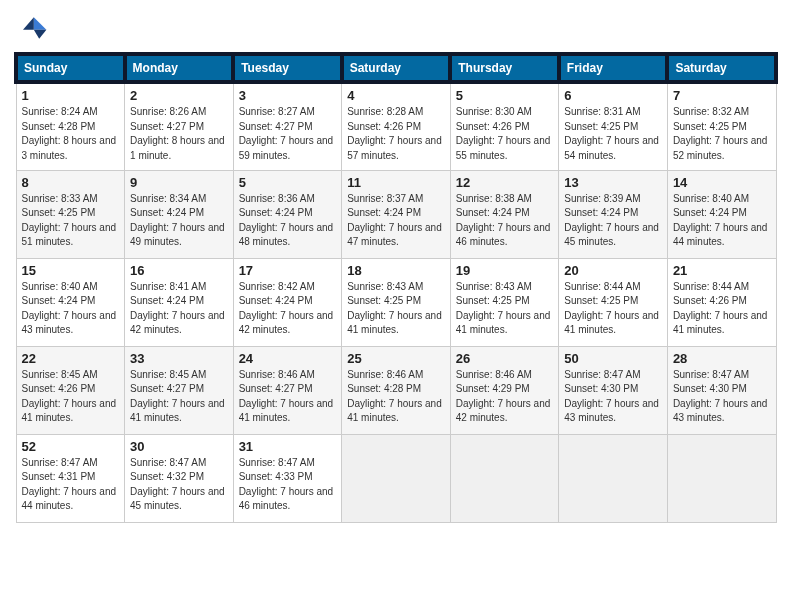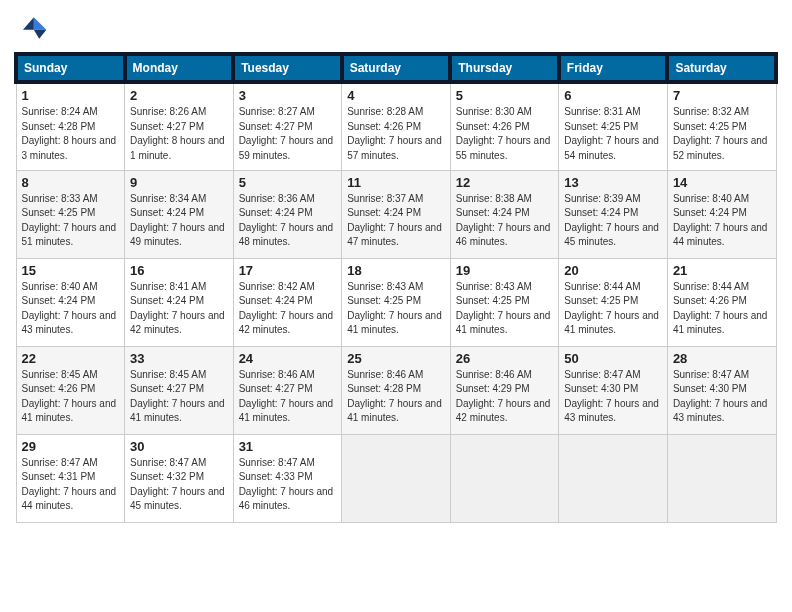--- a/index.html
+++ b/index.html
@@ -248,21 +248,21 @@
             <span class="day-num">50</span>
             <div class="day-info">Sunrise: 8:47 AM<br>Sunset: 4:30 PM<br>Daylight: 7 hours and 43 minutes.</div>
           </td>
           <td>
             <span class="day-num">28</span>
             <div class="day-info">Sunrise: 8:47 AM<br>Sunset: 4:30 PM<br>Daylight: 7 hours and 43 minutes.</div>
           </td>
         </tr>
         <tr>
           <td>
-            <span class="day-num">29</span>
+            <span class="day-num">52</span>
             <div class="day-info">Sunrise: 8:47 AM<br>Sunset: 4:31 PM<br>Daylight: 7 hours and 44 minutes.</div>
           </td>
           <td>
             <span class="day-num">30</span>
             <div class="day-info">Sunrise: 8:47 AM<br>Sunset: 4:32 PM<br>Daylight: 7 hours and 45 minutes.</div>
           </td>
           <td>
             <span class="day-num">31</span>
             <div class="day-info">Sunrise: 8:47 AM<br>Sunset: 4:33 PM<br>Daylight: 7 hours and 46 minutes.</div>
           </td>

